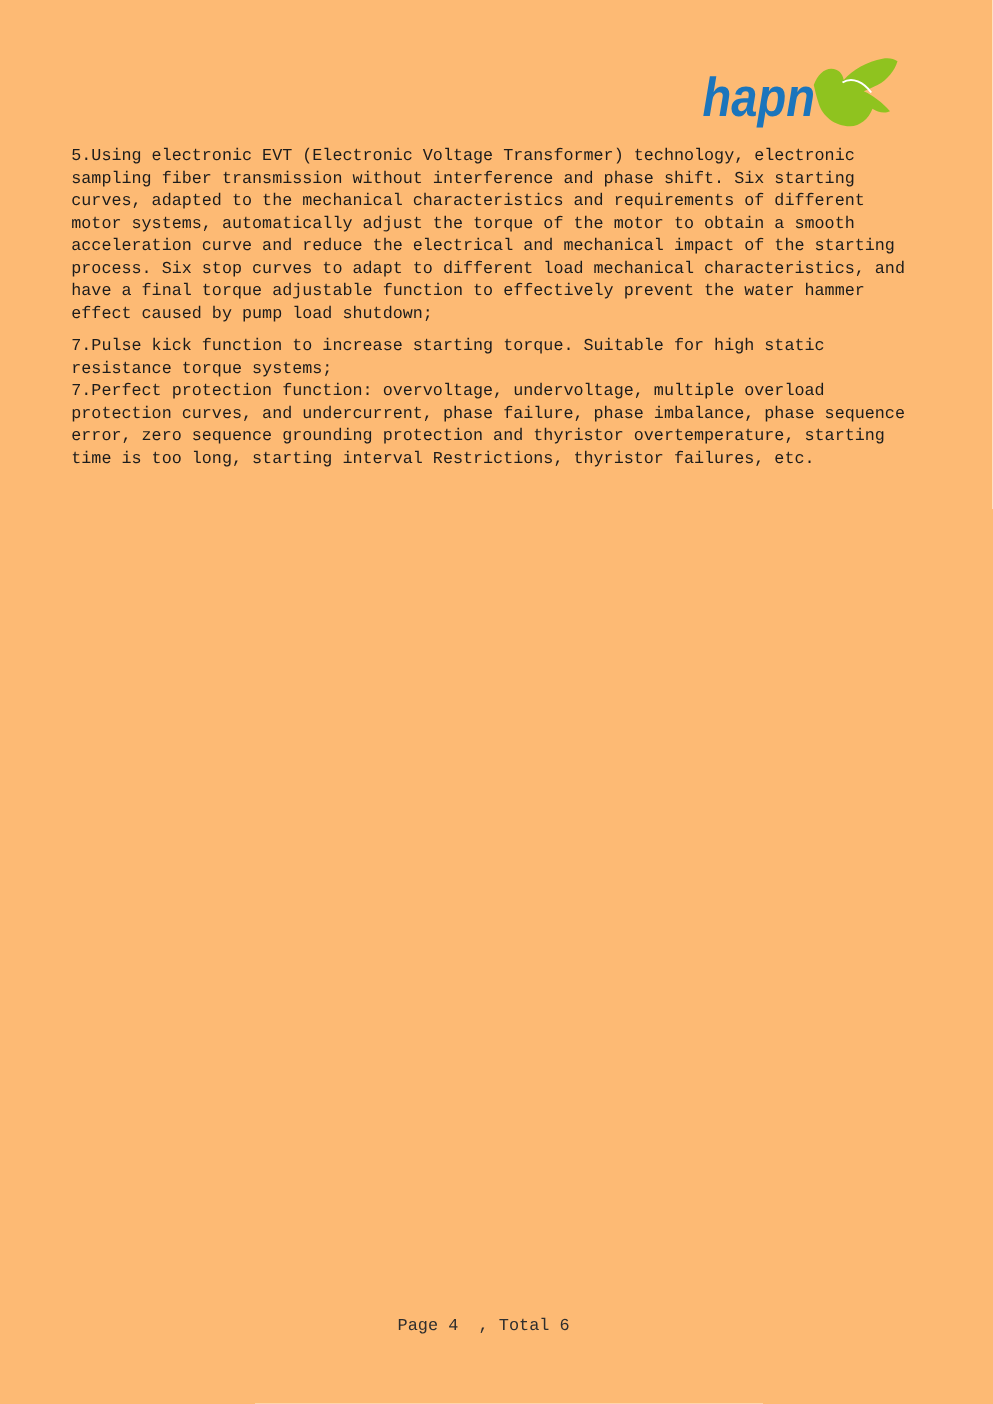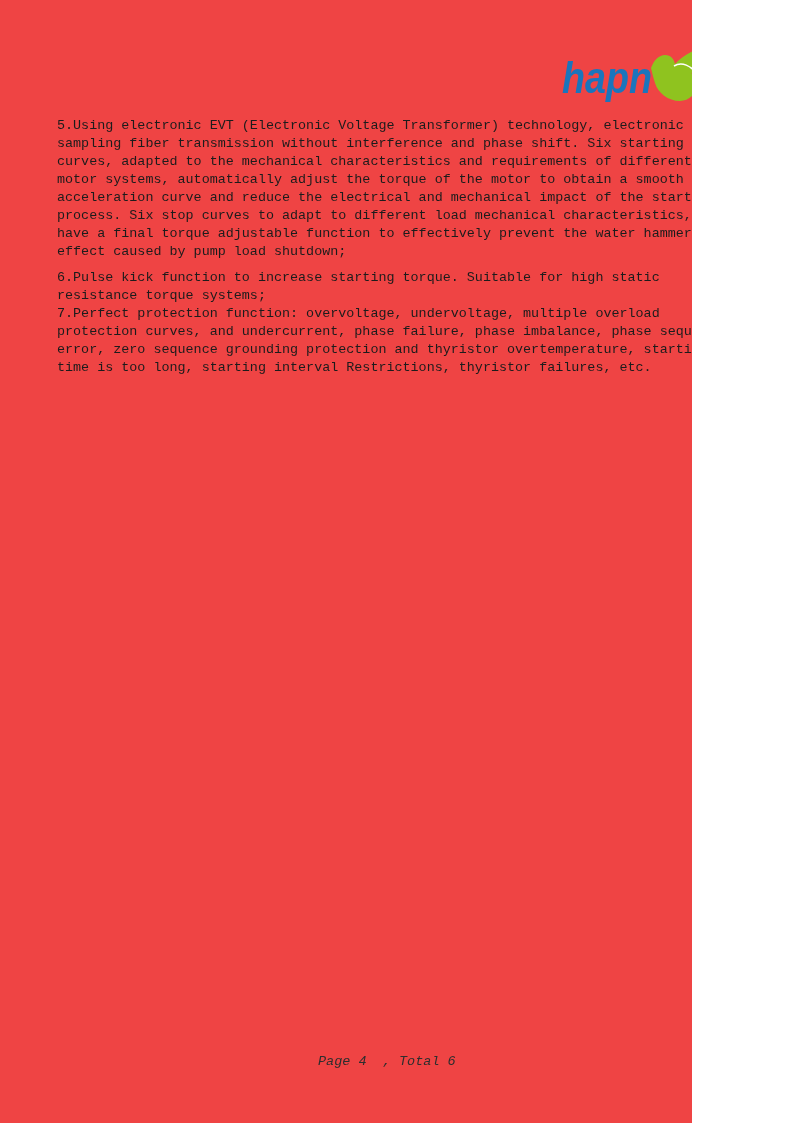--- a/index.html
+++ b/index.html
@@ -2,23 +2,23 @@
 <html><head>
 <meta charset="utf-8">
 <style>
   html, body {
     margin: 0;
     padding: 0;
     background: #ffffff;
   }
   .page {
     position: relative;
-    width: 692px;
+    width: 794px;
     height: 1123px;
-    background: #ef4444;
+    background: #fdba74;
     overflow: hidden;
     font-family: "Liberation Sans", sans-serif;
   }
   .logo {
     position: absolute;
     left: 562px;
     top: 46px;
     width: 158px;
     height: 57px;
   }
@@ -47,21 +47,20 @@
   }
   .footer {
     position: absolute;
     left: 318px;
     top: 1053px;
     font-family: "Liberation Mono", monospace;
     font-size: 13.5px;
     line-height: 18px;
     color: #2e2e2e;
     white-space: pre;
-    font-style: italic;
   }
 </style>
 </head>
 <body>
 
 <div class="page">
 
   <div class="logo">
     <svg viewBox="0 0 158 57" xmlns="http://www.w3.org/2000/svg">
       <text class="logo-text" x="0" y="47" font-size="44" textLength="90" lengthAdjust="spacingAndGlyphs" fill="#1b75bc">hapn</text>
@@ -76,19 +75,19 @@
                C 146,45 140,44 136,41
                C 133,49 126,55 118,55
                C 106,55 96,47 93,37
                C 91,31 90,26 89,22 Z" fill="#8fc31f"></path>
       <path fill="none" stroke="#ffffff" stroke-width="1.6" d="M 112,20 C 120,15 129,20 135,28"></path>
     </svg>
   </div>
 
   <div class="content">
     <p>5.Using electronic EVT (Electronic Voltage Transformer) technology, electronic sampling fiber transmission without interference and phase shift. Six starting curves, adapted to the mechanical characteristics and requirements of different motor systems, automatically adjust the torque of the motor to obtain a smooth acceleration curve and reduce the electrical and mechanical impact of the starting process. Six stop curves to adapt to different load mechanical characteristics, and have a final torque adjustable function to effectively prevent the water hammer effect caused by pump load shutdown;</p>
-    <p class="joined">6.Pulse kick function to increase starting torque. Suitable for high static resistance torque systems;</p>
+    <p class="joined">7.Pulse kick function to increase starting torque. Suitable for high static resistance torque systems;</p>
     <p class="joined">7.Perfect protection function: overvoltage, undervoltage, multiple overload protection curves, and undercurrent, phase failure, phase imbalance, phase sequence error, zero sequence grounding protection and thyristor overtemperature, starting time is too long, starting interval Restrictions, thyristor failures, etc.</p>
   </div>
 
   <div class="footer">Page 4  , Total 6</div>
 
 </div>
 
 </body></html>

